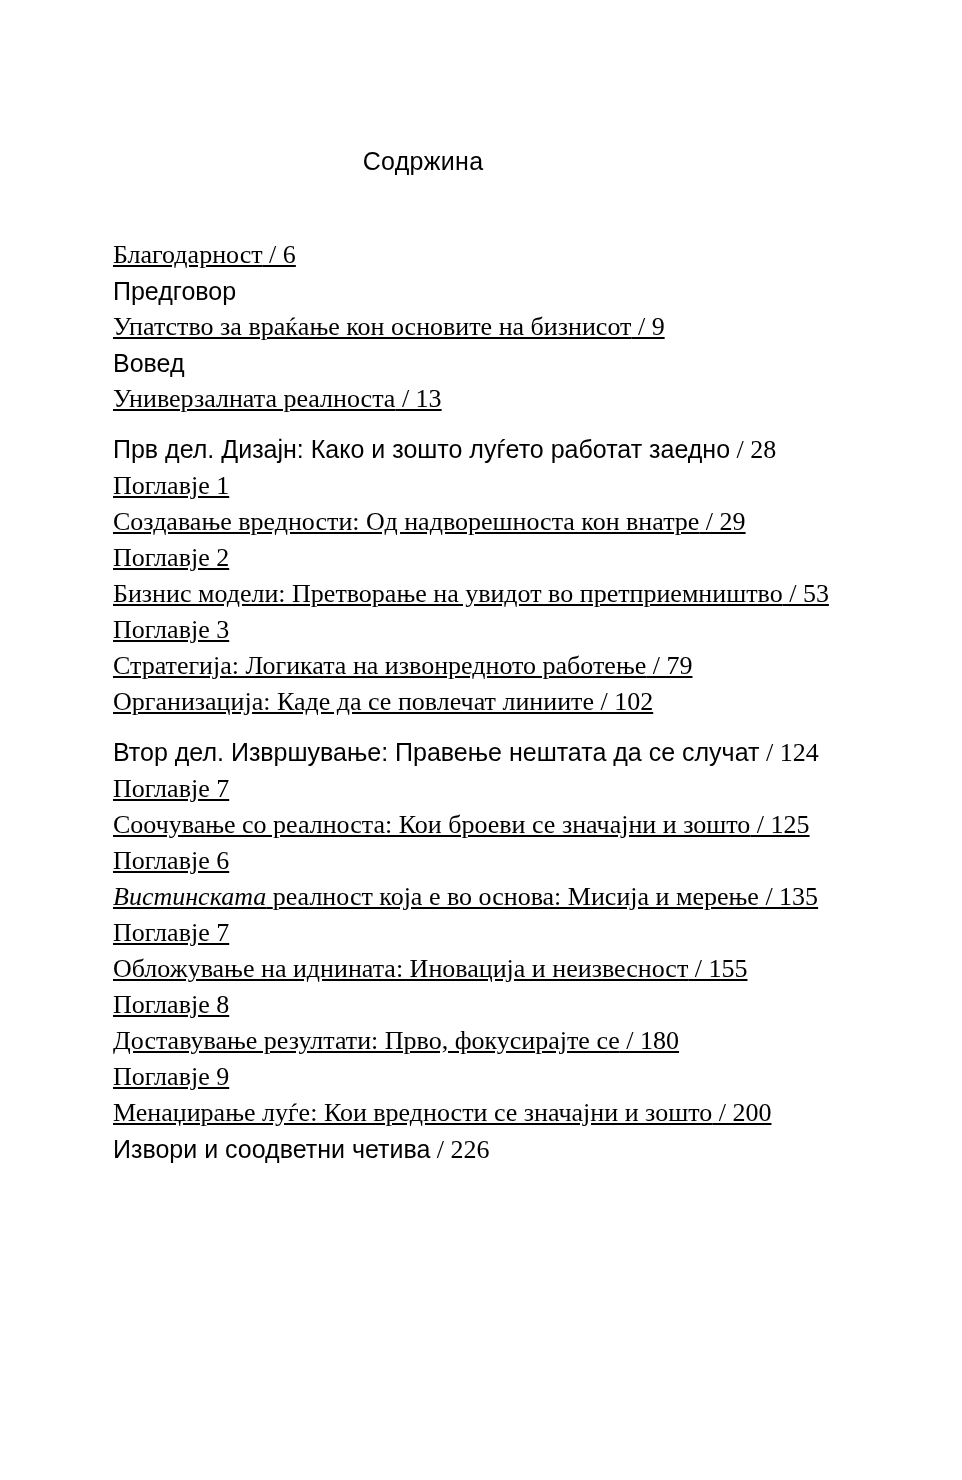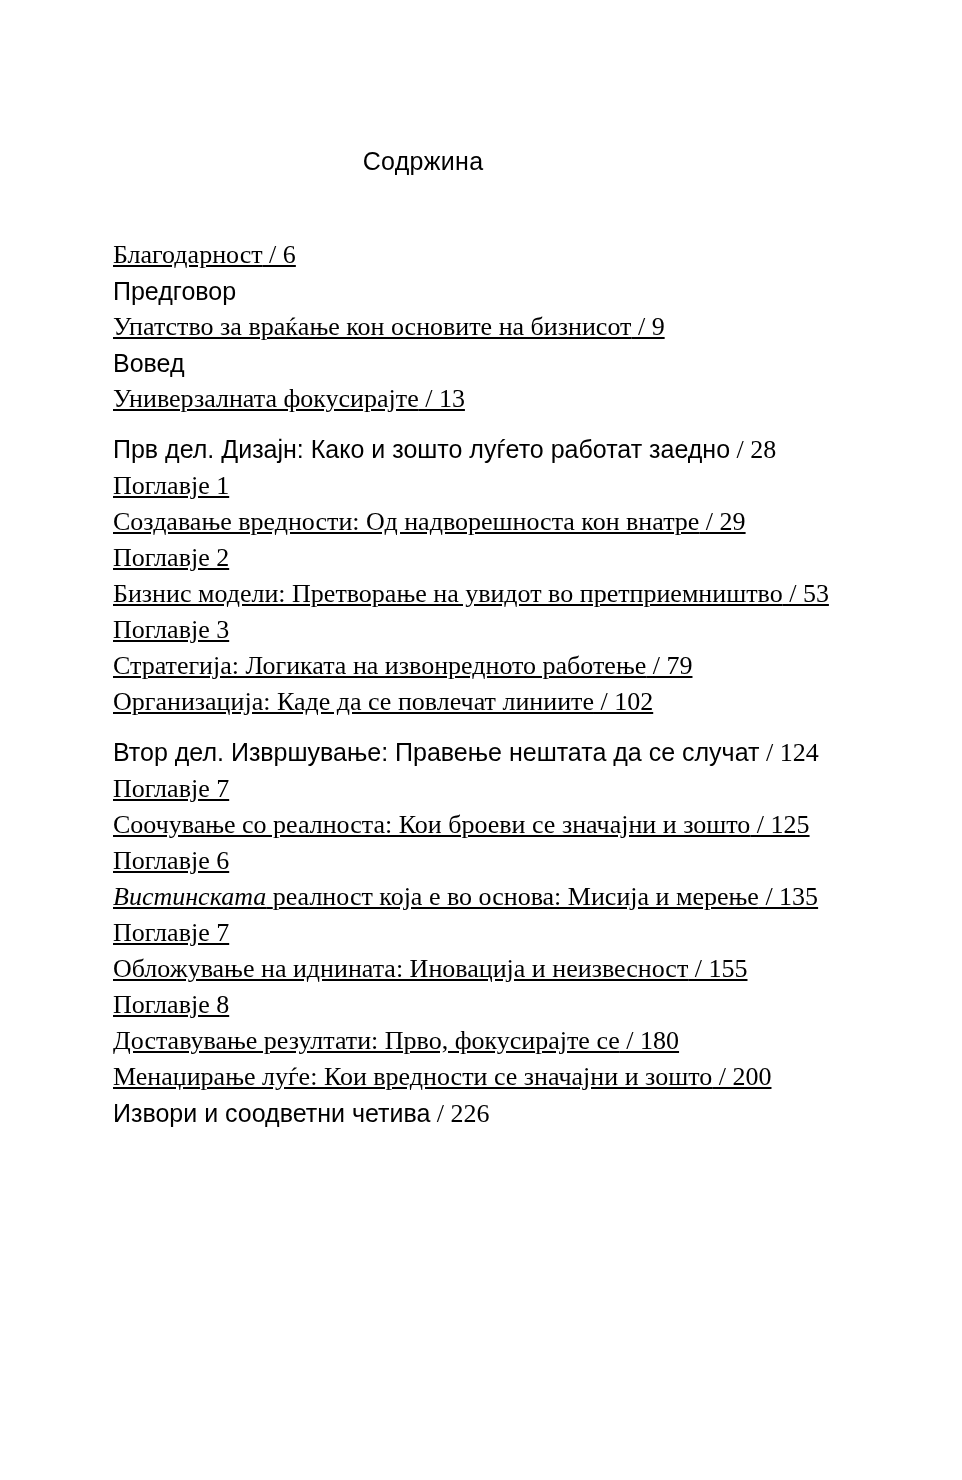--- a/index.html
+++ b/index.html
@@ -57,34 +57,35 @@
 </head>
 <body>
 
 <div class="page">
   <h1 class="title">Содржина</h1>
   <div class="toc">
       <div class="toc-line serif"><span>Благодарност</span><span class="pagenum"> / 6</span></div>
       <div class="toc-line sans"><span>Предговор</span></div>
       <div class="toc-line serif"><span>Упатство за враќање кон основите на бизнисот</span><span class="pagenum"> / 9</span></div>
       <div class="toc-line sans"><span>Вовед</span></div>
-      <div class="toc-line serif"><span>Универзалната фокусирајте</span><span class="pagenum"> / 13</span></div>
+      <div class="toc-line serif"><span>Универзалната реалноста</span><span class="pagenum"> / 13</span></div>
       <div class="toc-line sans section-start"><span>Прв дел. Дизајн: Како и зошто луѓето работат заедно</span><span class="pagenum"> / 28</span></div>
       <div class="toc-line serif"><span>Поглавје 1</span></div>
       <div class="toc-line serif"><span>Создавање вредности: Од надворешноста кон внатре</span><span class="pagenum"> / 29</span></div>
       <div class="toc-line serif"><span>Поглавје 2</span></div>
       <div class="toc-line serif"><span>Бизнис модели: Претворање на увидот во претприемништво</span><span class="pagenum"> / 53</span></div>
       <div class="toc-line serif"><span>Поглавје 3</span></div>
       <div class="toc-line serif"><span>Стратегија: Логиката на извонредното работење</span><span class="pagenum"> / 79</span></div>
       <div class="toc-line serif"><span>Организација: Каде да се повлечат линиите</span><span class="pagenum"> / 102</span></div>
       <div class="toc-line sans section-start"><span>Втор дел. Извршување: Правење нештата да се случат</span><span class="pagenum"> / 124</span></div>
       <div class="toc-line serif"><span>Поглавје 7</span></div>
       <div class="toc-line serif"><span>Соочување со реалноста: Кои броеви се значајни и зошто</span><span class="pagenum"> / 125</span></div>
       <div class="toc-line serif"><span>Поглавје 6</span></div>
       <div class="toc-line serif"><span class="italic">Вистинската</span> <span>реалност која е во основа: Мисија и мерење</span><span class="pagenum"> / 135</span></div>
       <div class="toc-line serif"><span>Поглавје 7</span></div>
       <div class="toc-line serif"><span>Обложување на иднината: Иновација и неизвесност</span><span class="pagenum"> / 155</span></div>
       <div class="toc-line serif"><span>Поглавје 8</span></div>
       <div class="toc-line serif"><span>Доставување резултати: Прво, фокусирајте се</span><span class="pagenum"> / 180</span></div>
+      <div class="toc-line serif"><span>Поглавје 9</span></div>
       <div class="toc-line serif"><span>Менаџирање луѓе: Кои вредности се значајни и зошто</span><span class="pagenum"> / 200</span></div>
       <div class="toc-line sans"><span>Извори и соодветни четива</span><span class="pagenum"> / 226</span></div>
     </div>
 </div>
 
 </body></html>

